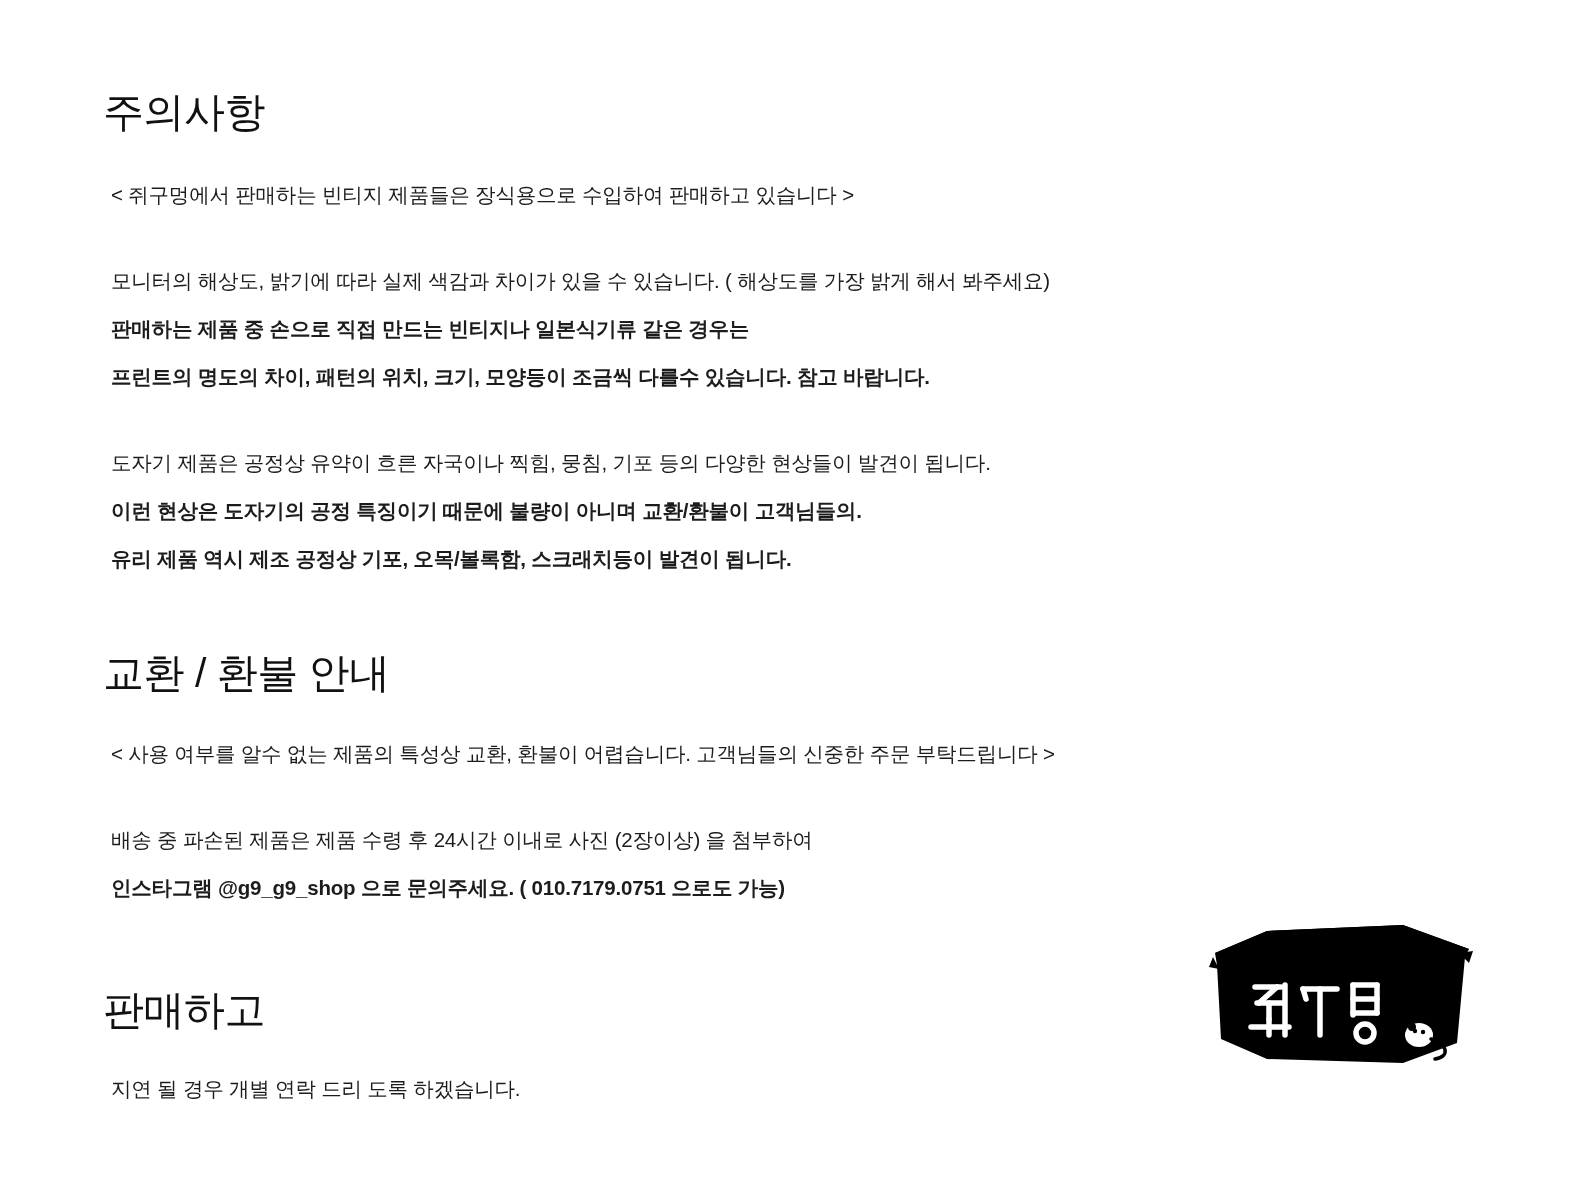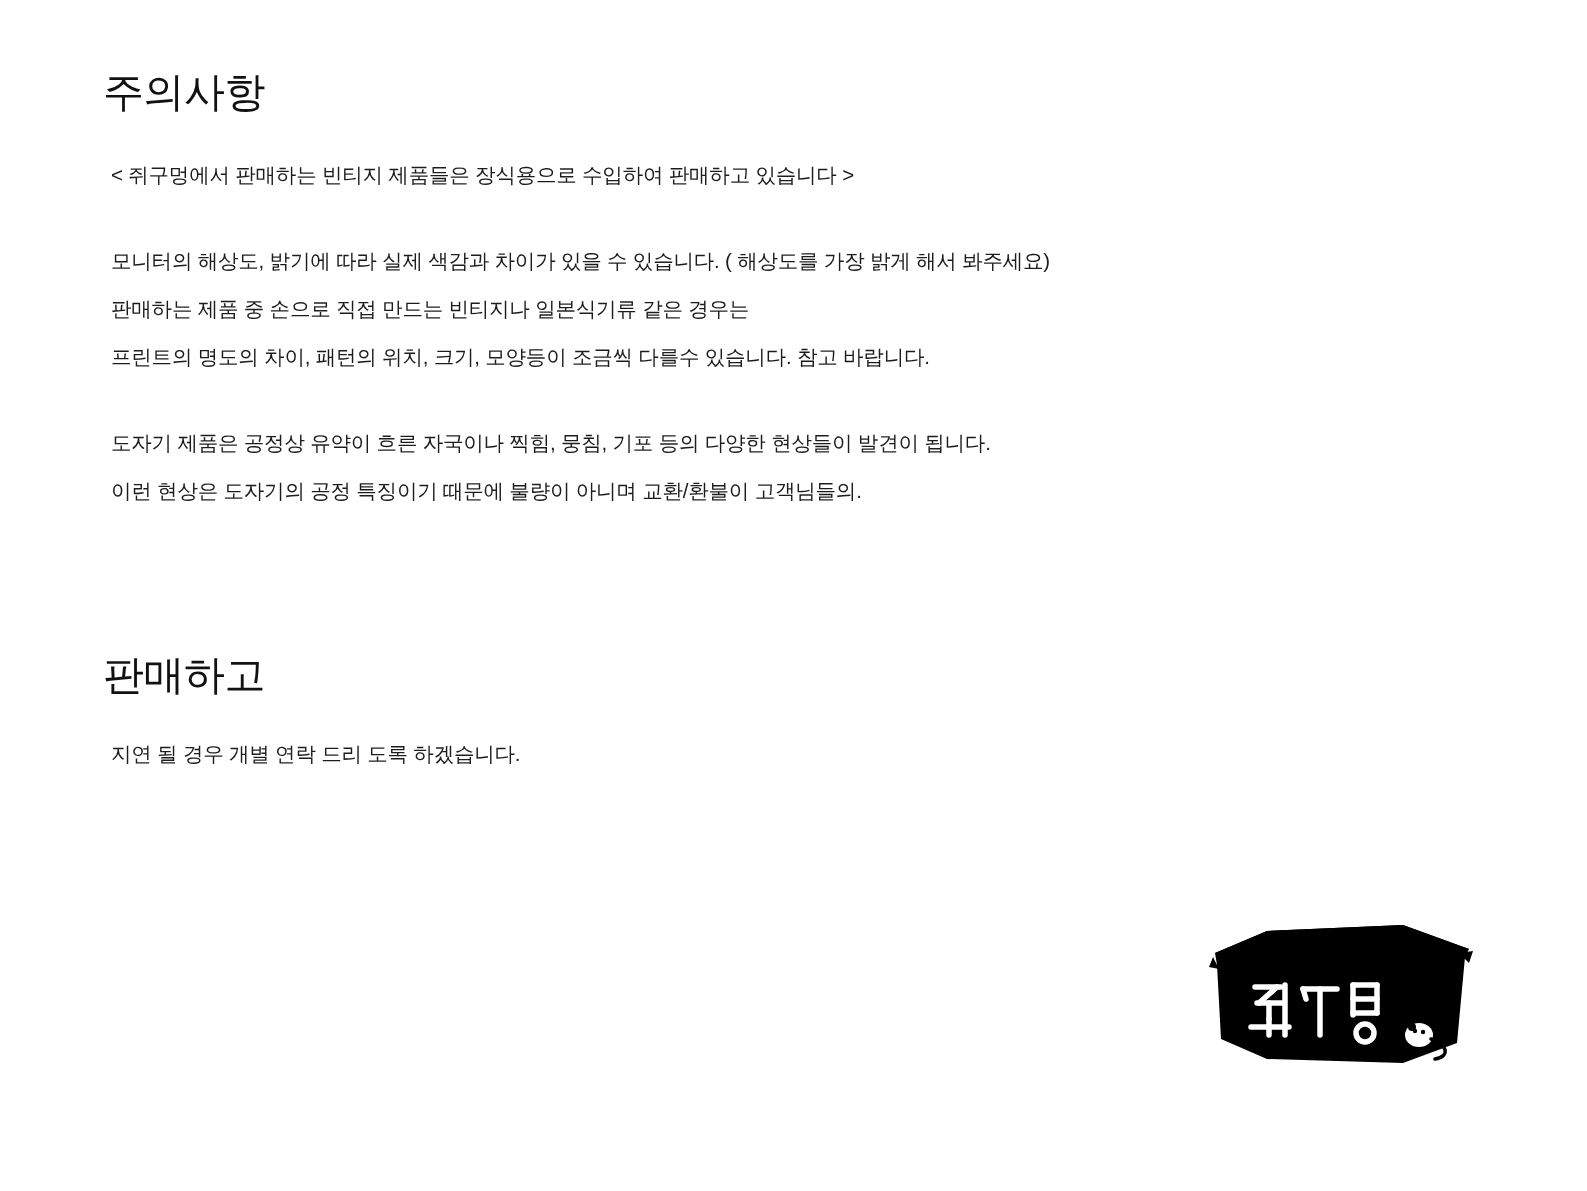--- a/index.html
+++ b/index.html
@@ -13,21 +13,21 @@
     position: relative;
     font-family: "Liberation Sans", "DejaVu Sans", sans-serif;
     color: #1a1a1a;
     -webkit-font-smoothing: antialiased;
   }
   .page {
     position: relative;
     width: 1587px;
     height: 1191px;
     box-sizing: border-box;
-    padding: 68px 0 0 103px;
+    padding: 88px 0 0 103px;
   }
   .section {
     margin: 0;
   }
   h2.heading {
     font-size: 41px;
     font-weight: 400;
     letter-spacing: -0.5px;
     margin: 0 0 38px 0;
     line-height: 1.2;
@@ -35,20 +35,21 @@
   }
   .para {
     font-size: 20.5px;
     line-height: 1.95;
     letter-spacing: -0.2px;
     color: #1c1c1c;
     margin: 8px;
   }
   .para + .para {
     margin-top: 0;
+    font-weight: bold;
   }
   .block-gap {
     height: 30px;
   }
   .section-gap-1 { height: 62px; }
   .section-gap-2 { height: 70px; }
   .sec2 h2.heading { margin-bottom: 36px; }
   .sec3 h2.heading { margin-bottom: 34px; }
 
   
@@ -69,24 +70,32 @@
   <section class="section sec1">
     <h2 class="heading">주의사항</h2>
     <p class="para">&lt; 쥐구멍에서 판매하는 빈티지 제품들은 장식용으로 수입하여 판매하고 있습니다 &gt;</p>
     <div class="block-gap"></div>
     <p class="para">모니터의 해상도, 밝기에 따라 실제 색감과 차이가 있을 수 있습니다. ( 해상도를 가장 밝게 해서 봐주세요)</p>
     <p class="para">판매하는 제품 중 손으로 직접 만드는 빈티지나 일본식기류 같은 경우는</p>
     <p class="para">프린트의 명도의 차이, 패턴의 위치, 크기, 모양등이 조금씩 다를수 있습니다. 참고 바랍니다.</p>
     <div class="block-gap"></div>
     <p class="para">도자기 제품은 공정상 유약이 흐른 자국이나 찍힘, 뭉침, 기포 등의 다양한 현상들이 발견이 됩니다.</p>
     <p class="para">이런 현상은 도자기의 공정 특징이기 때문에 불량이 아니며 교환/환불이 고객님들의.</p>
+    <p class="para">유리 제품 역시 제조 공정상 기포, 오목/볼록함, 스크래치등이 발견이 됩니다.</p>
   </section>
 
   <div class="section-gap-1"></div>
 
+  <section class="section sec2">
+    <h2 class="heading">교환 / 환불 안내</h2>
+    <p class="para">&lt; 사용 여부를 알수 없는 제품의 특성상 교환, 환불이 어렵습니다. 고객님들의 신중한 주문 부탁드립니다 &gt;</p>
+    <div class="block-gap"></div>
+    <p class="para">배송 중 파손된 제품은 제품 수령 후 24시간 이내로 사진 (2장이상) 을 첨부하여</p>
+    <p class="para">인스타그램 @g9_g9_shop 으로 문의주세요. ( 010.7179.0751 으로도 가능)</p>
+  </section>
 
   <div class="section-gap-2"></div>
 
   <section class="section sec3">
     <h2 class="heading">판매하고</h2>
     <p class="para">지연 될 경우 개별 연락 드리 도록 하겠습니다.</p>
   </section>
 
   <div class="logo">
     <svg viewBox="0 0 270 150" xmlns="http://www.w3.org/2000/svg" aria-hidden="true">

